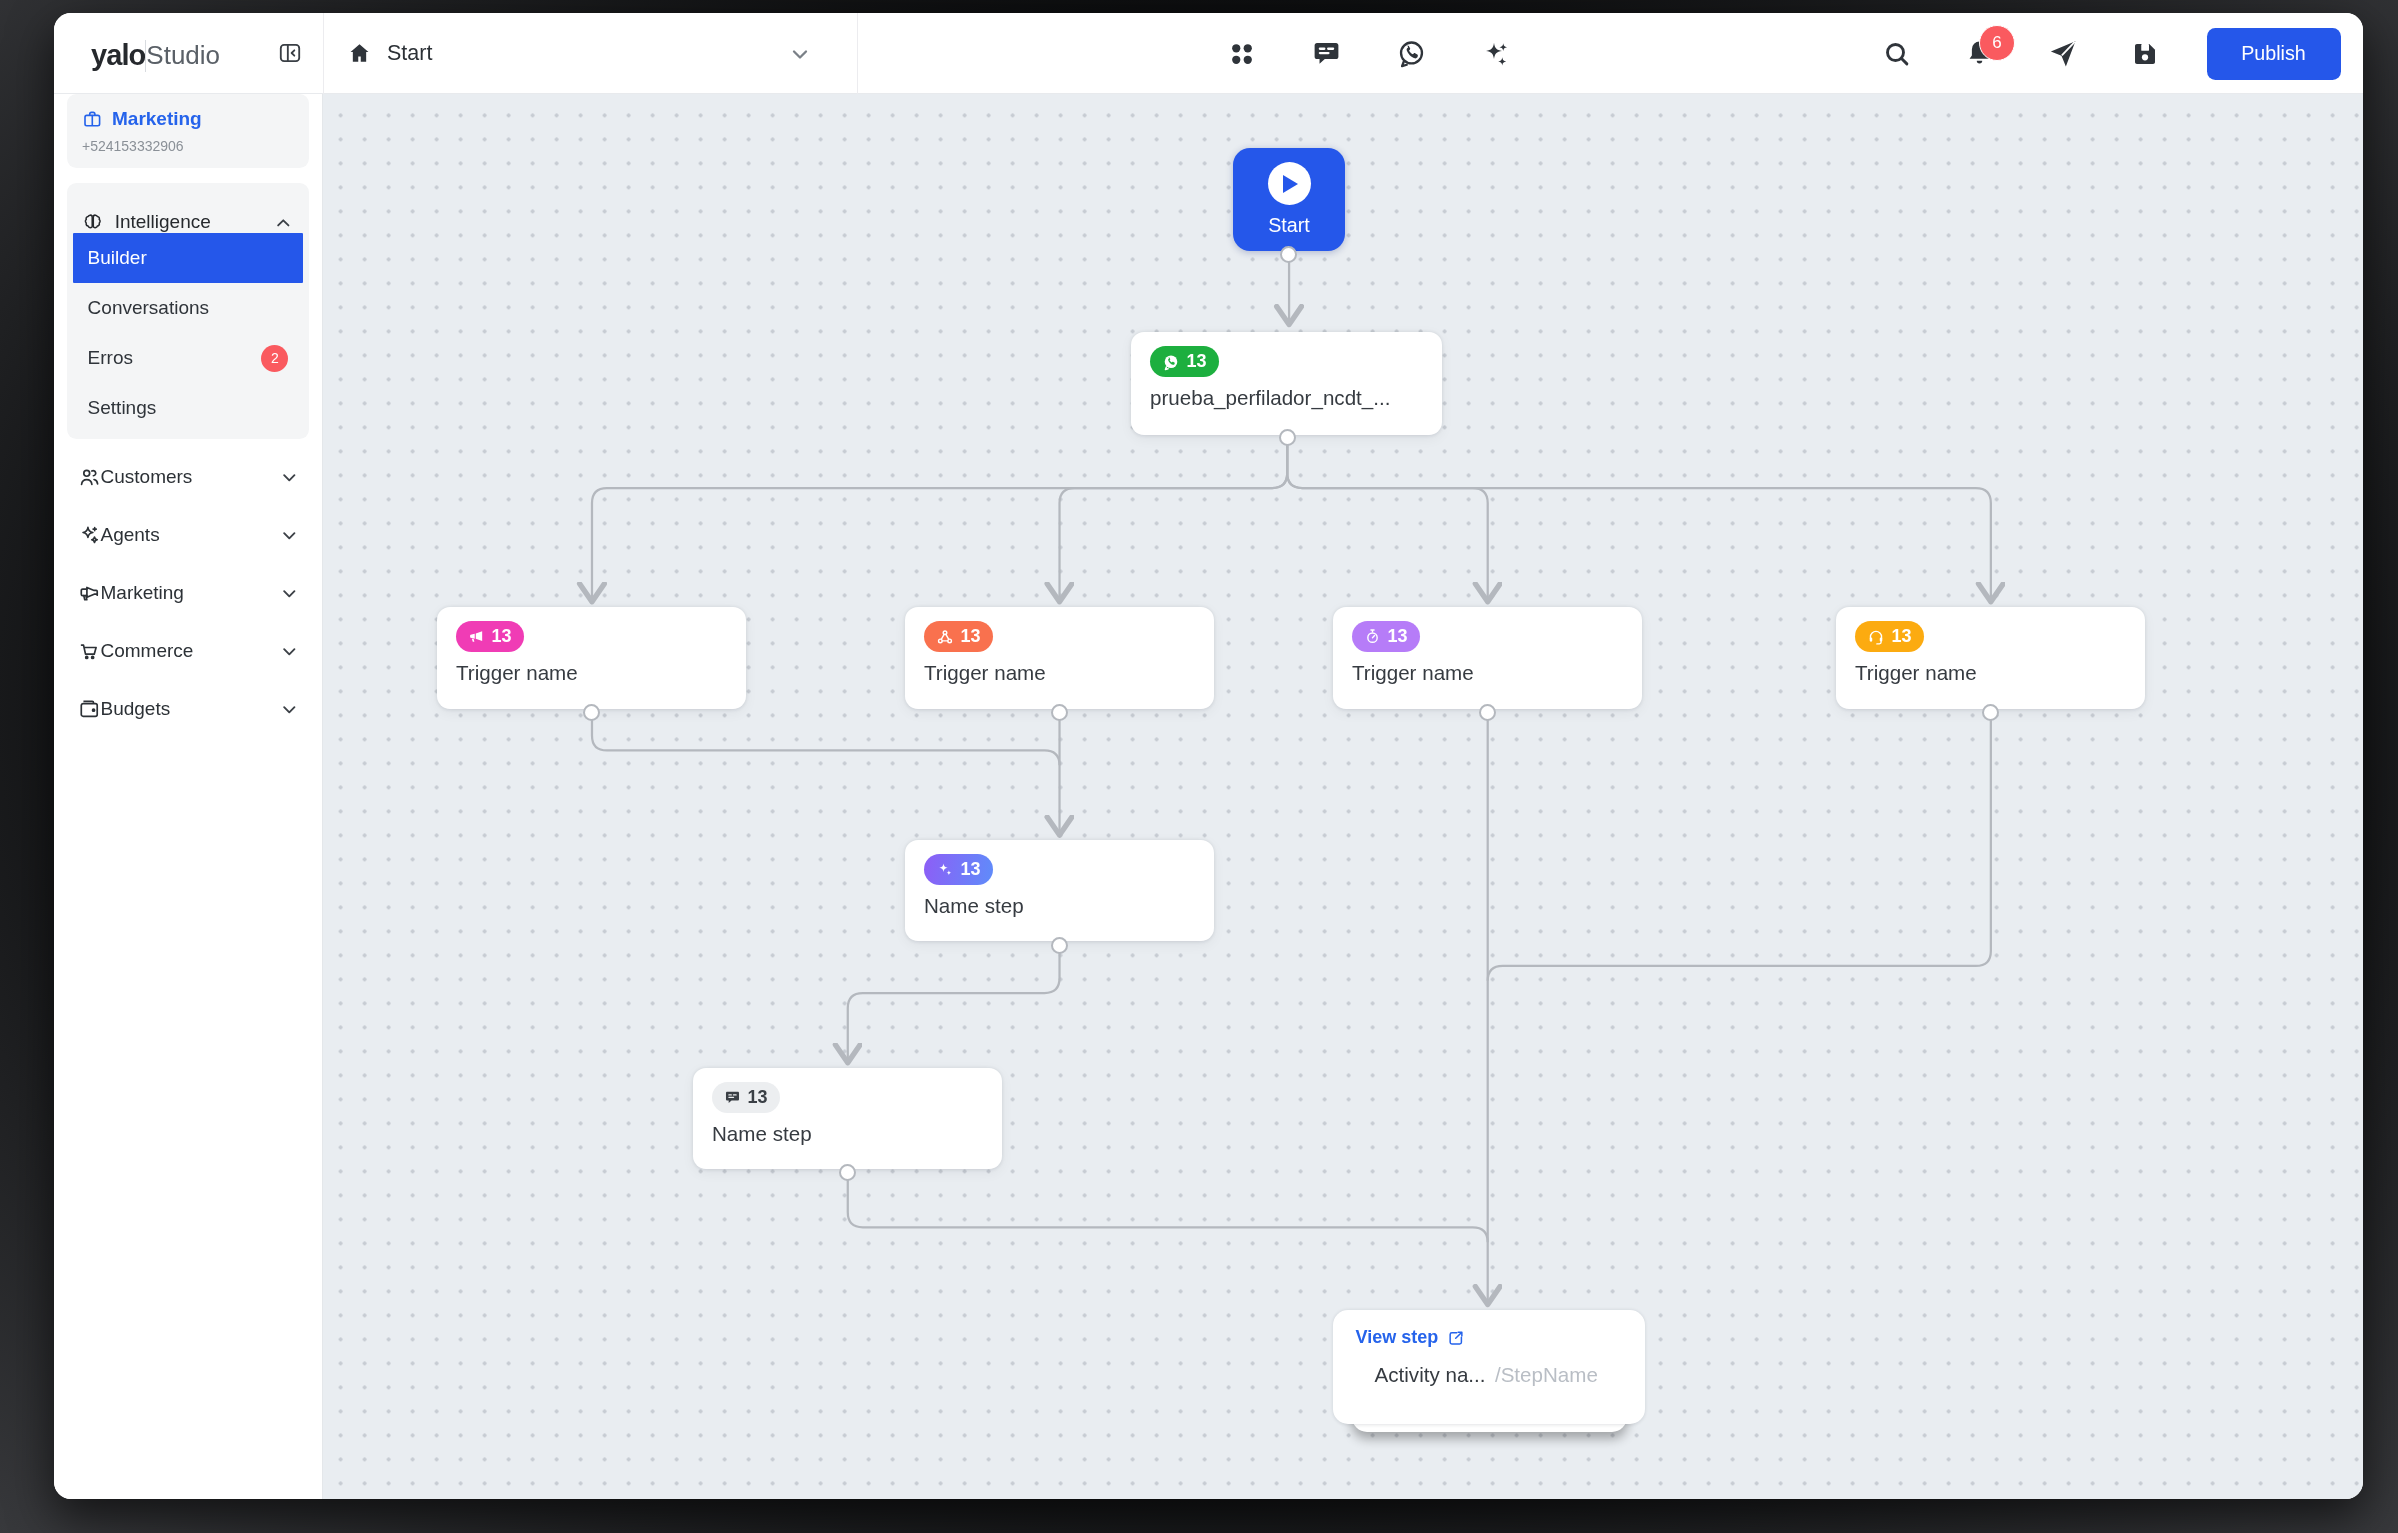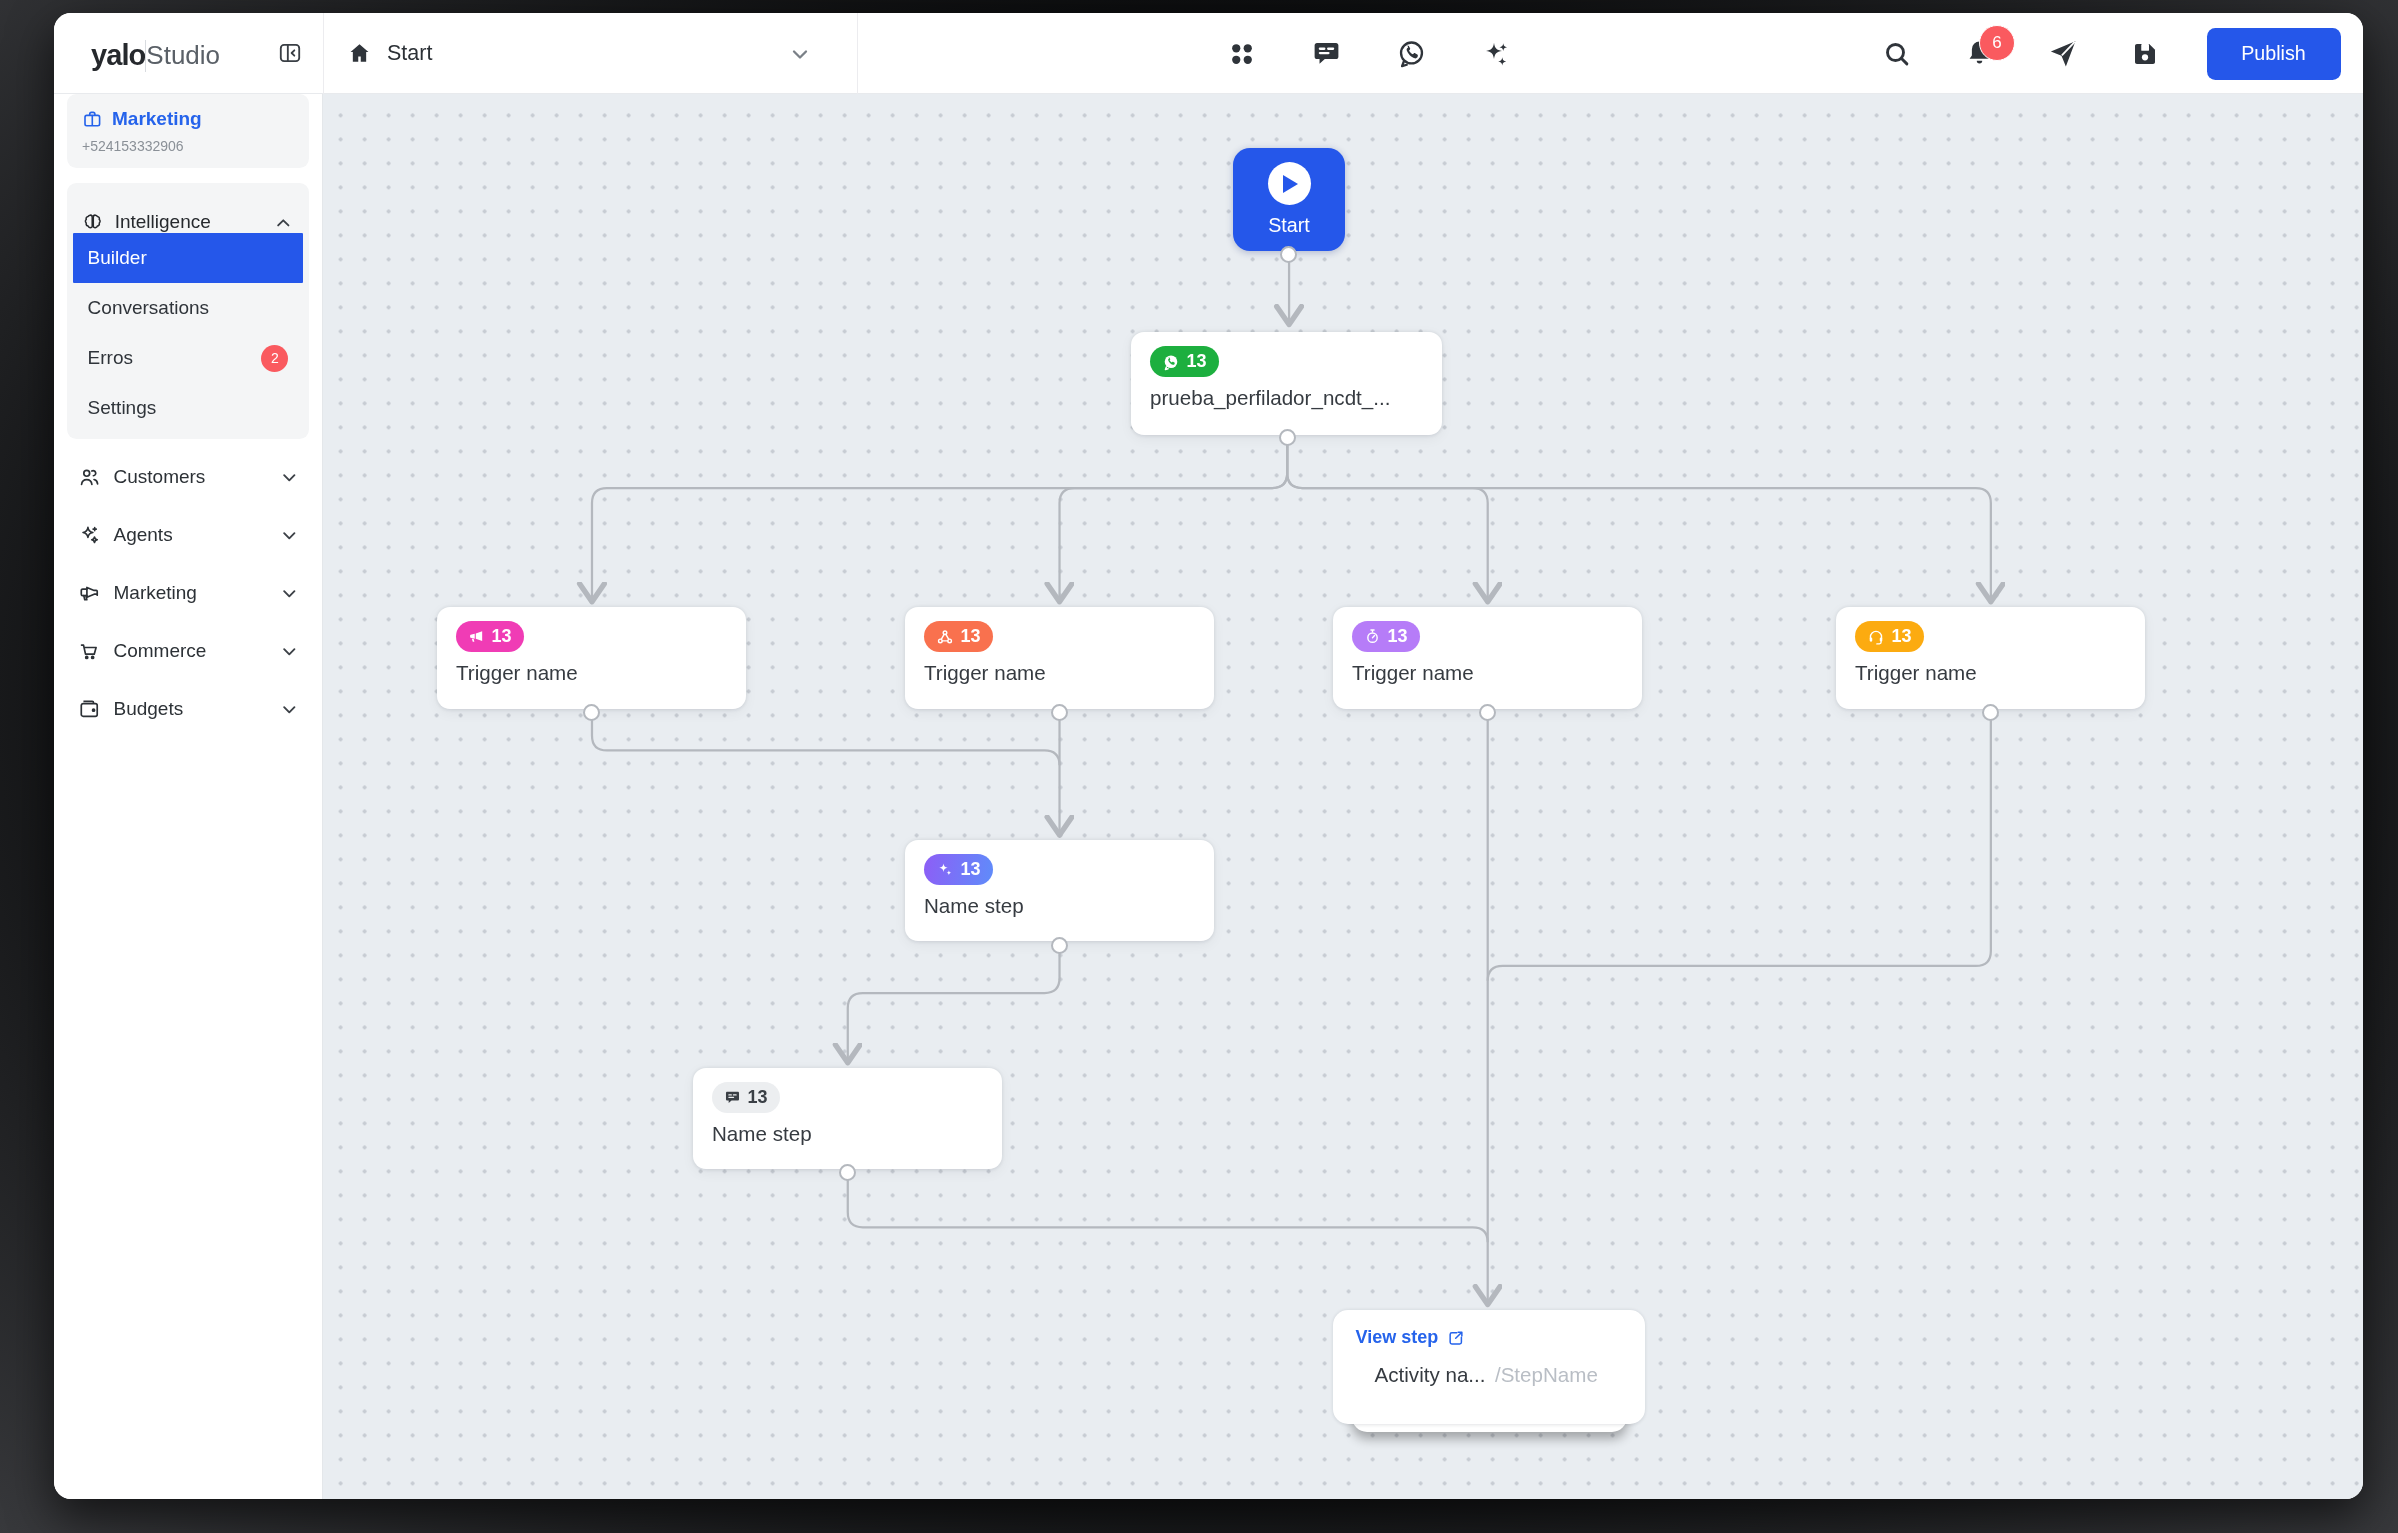--- a/index.html
+++ b/index.html
@@ -43,21 +43,21 @@
   .org-card{margin:0 13px;background:#f4f5f6;border-radius:9.4px;padding:14px 15px}
   .org-name{display:flex;align-items:center;gap:9.4px;color:var(--link);font-size:19px;font-weight:600}
   .org-phone{margin-top:7.5px;font-size:14px;color:#8a9097}
   .group-card{margin:15px 13px 0;background:#f4f5f6;border-radius:9.4px;padding:5.6px}
   .group-head{height:45px;display:flex;align-items:flex-end;gap:11.2px;padding:0 9.4px;font-size:19px;color:#26292d;cursor:pointer}
   .group-head .gh-label{flex:1}
   .sub-item{height:50px;display:flex;align-items:center;padding:0 15px;font-size:19px;color:#2f343a;border-radius:1px;cursor:pointer}
   .sub-item.active{background:var(--accent);color:#fff}
   .sub-item .flex1{flex:1}
   .err-badge{width:27px;height:27px;border-radius:50%;background:var(--red);color:#fff;font-size:14px;display:flex;align-items:center;justify-content:center}
-  .side-item{height:58px;display:flex;align-items:center;gap:13px;padding:0 22.5px 0 24px;font-size:19px;color:#2c3136;cursor:pointer}
+  .side-item{height:58px;display:flex;align-items:center;padding:0 22.5px 0 24px;font-size:19px;color:#2c3136;cursor:pointer}
   .side-list{margin-top:9.4px}
   .side-item .flex1{flex:1}
   .chev{color:#3c4147}
   
   .canvas{position:absolute;left:269px;top:81px;right:0;bottom:0;background:var(--canvas);
     background-image:radial-gradient(circle,var(--grid-dot) 1.7px,transparent 1.8px);
     background-size:24px 24px;background-position:5.6px 9.4px}
   .wires{position:absolute;left:0;top:0;z-index:1;pointer-events:none}
   .wires path{stroke:var(--line);stroke-width:2.4;fill:none}
   .node{position:absolute;background:#fff;border-radius:13px;box-shadow:0 0.9px 3.7px rgba(20,28,40,.10),0 3.7px 13px rgba(20,28,40,.05);z-index:3}

